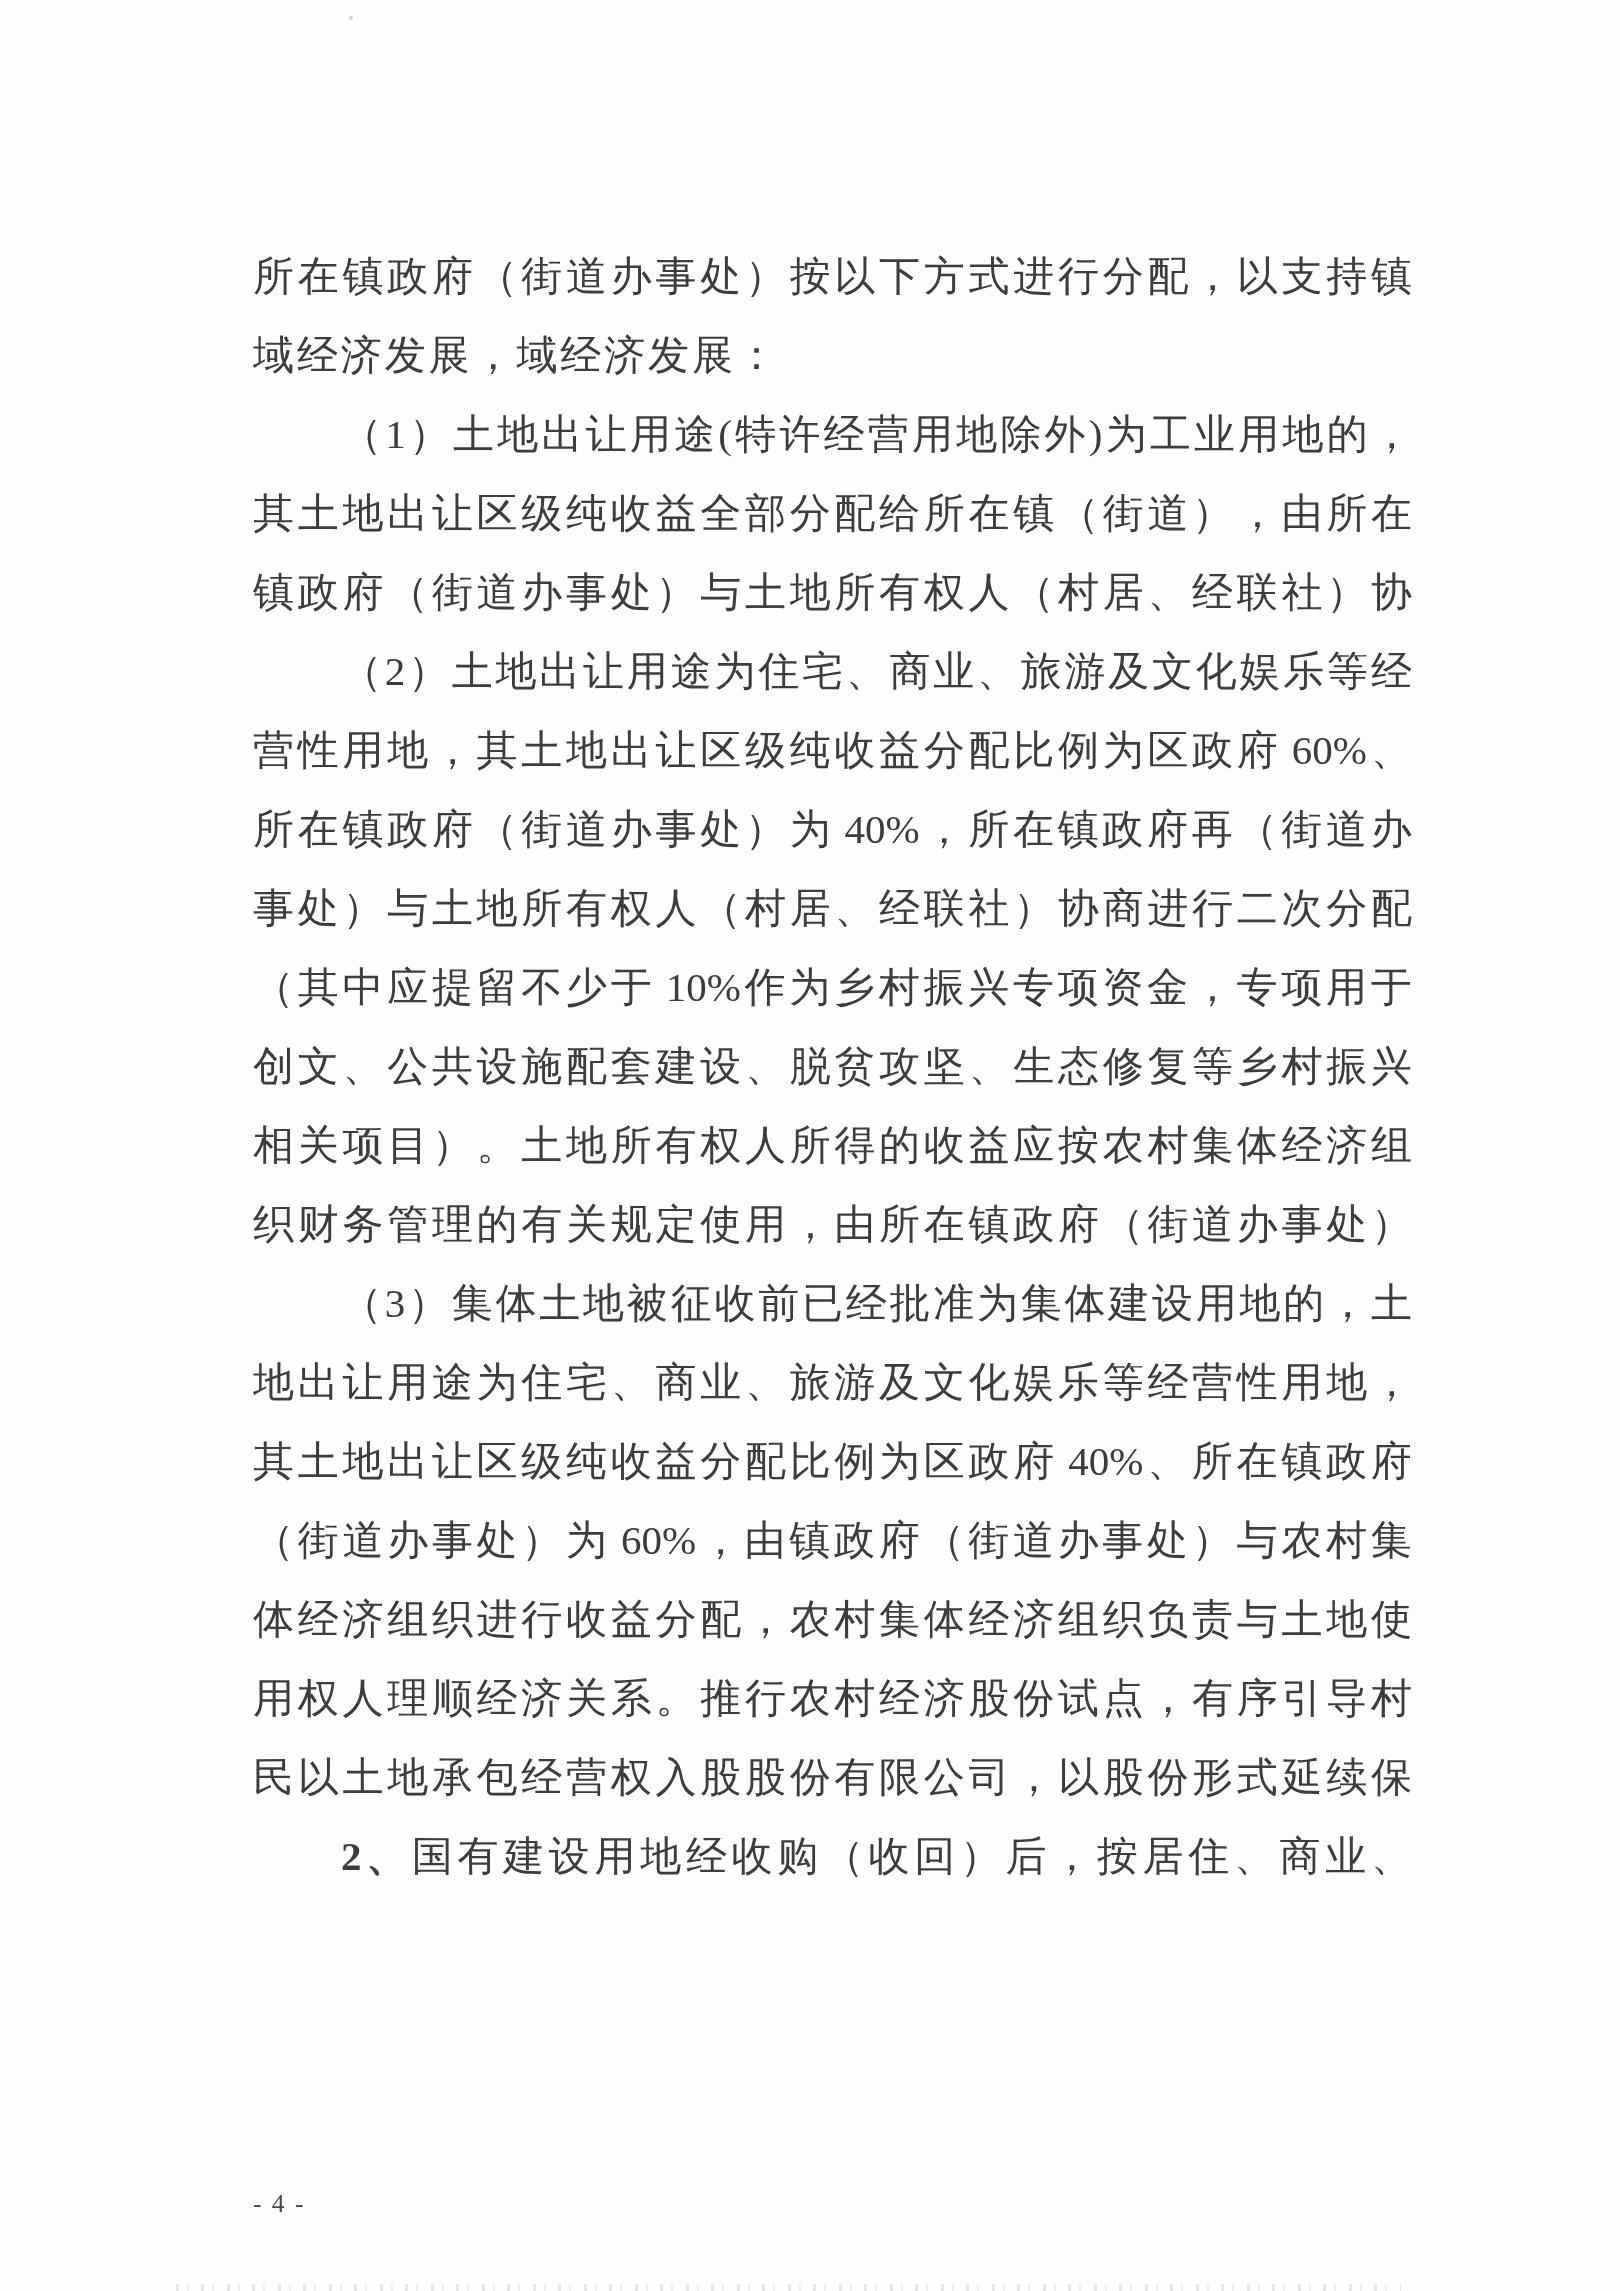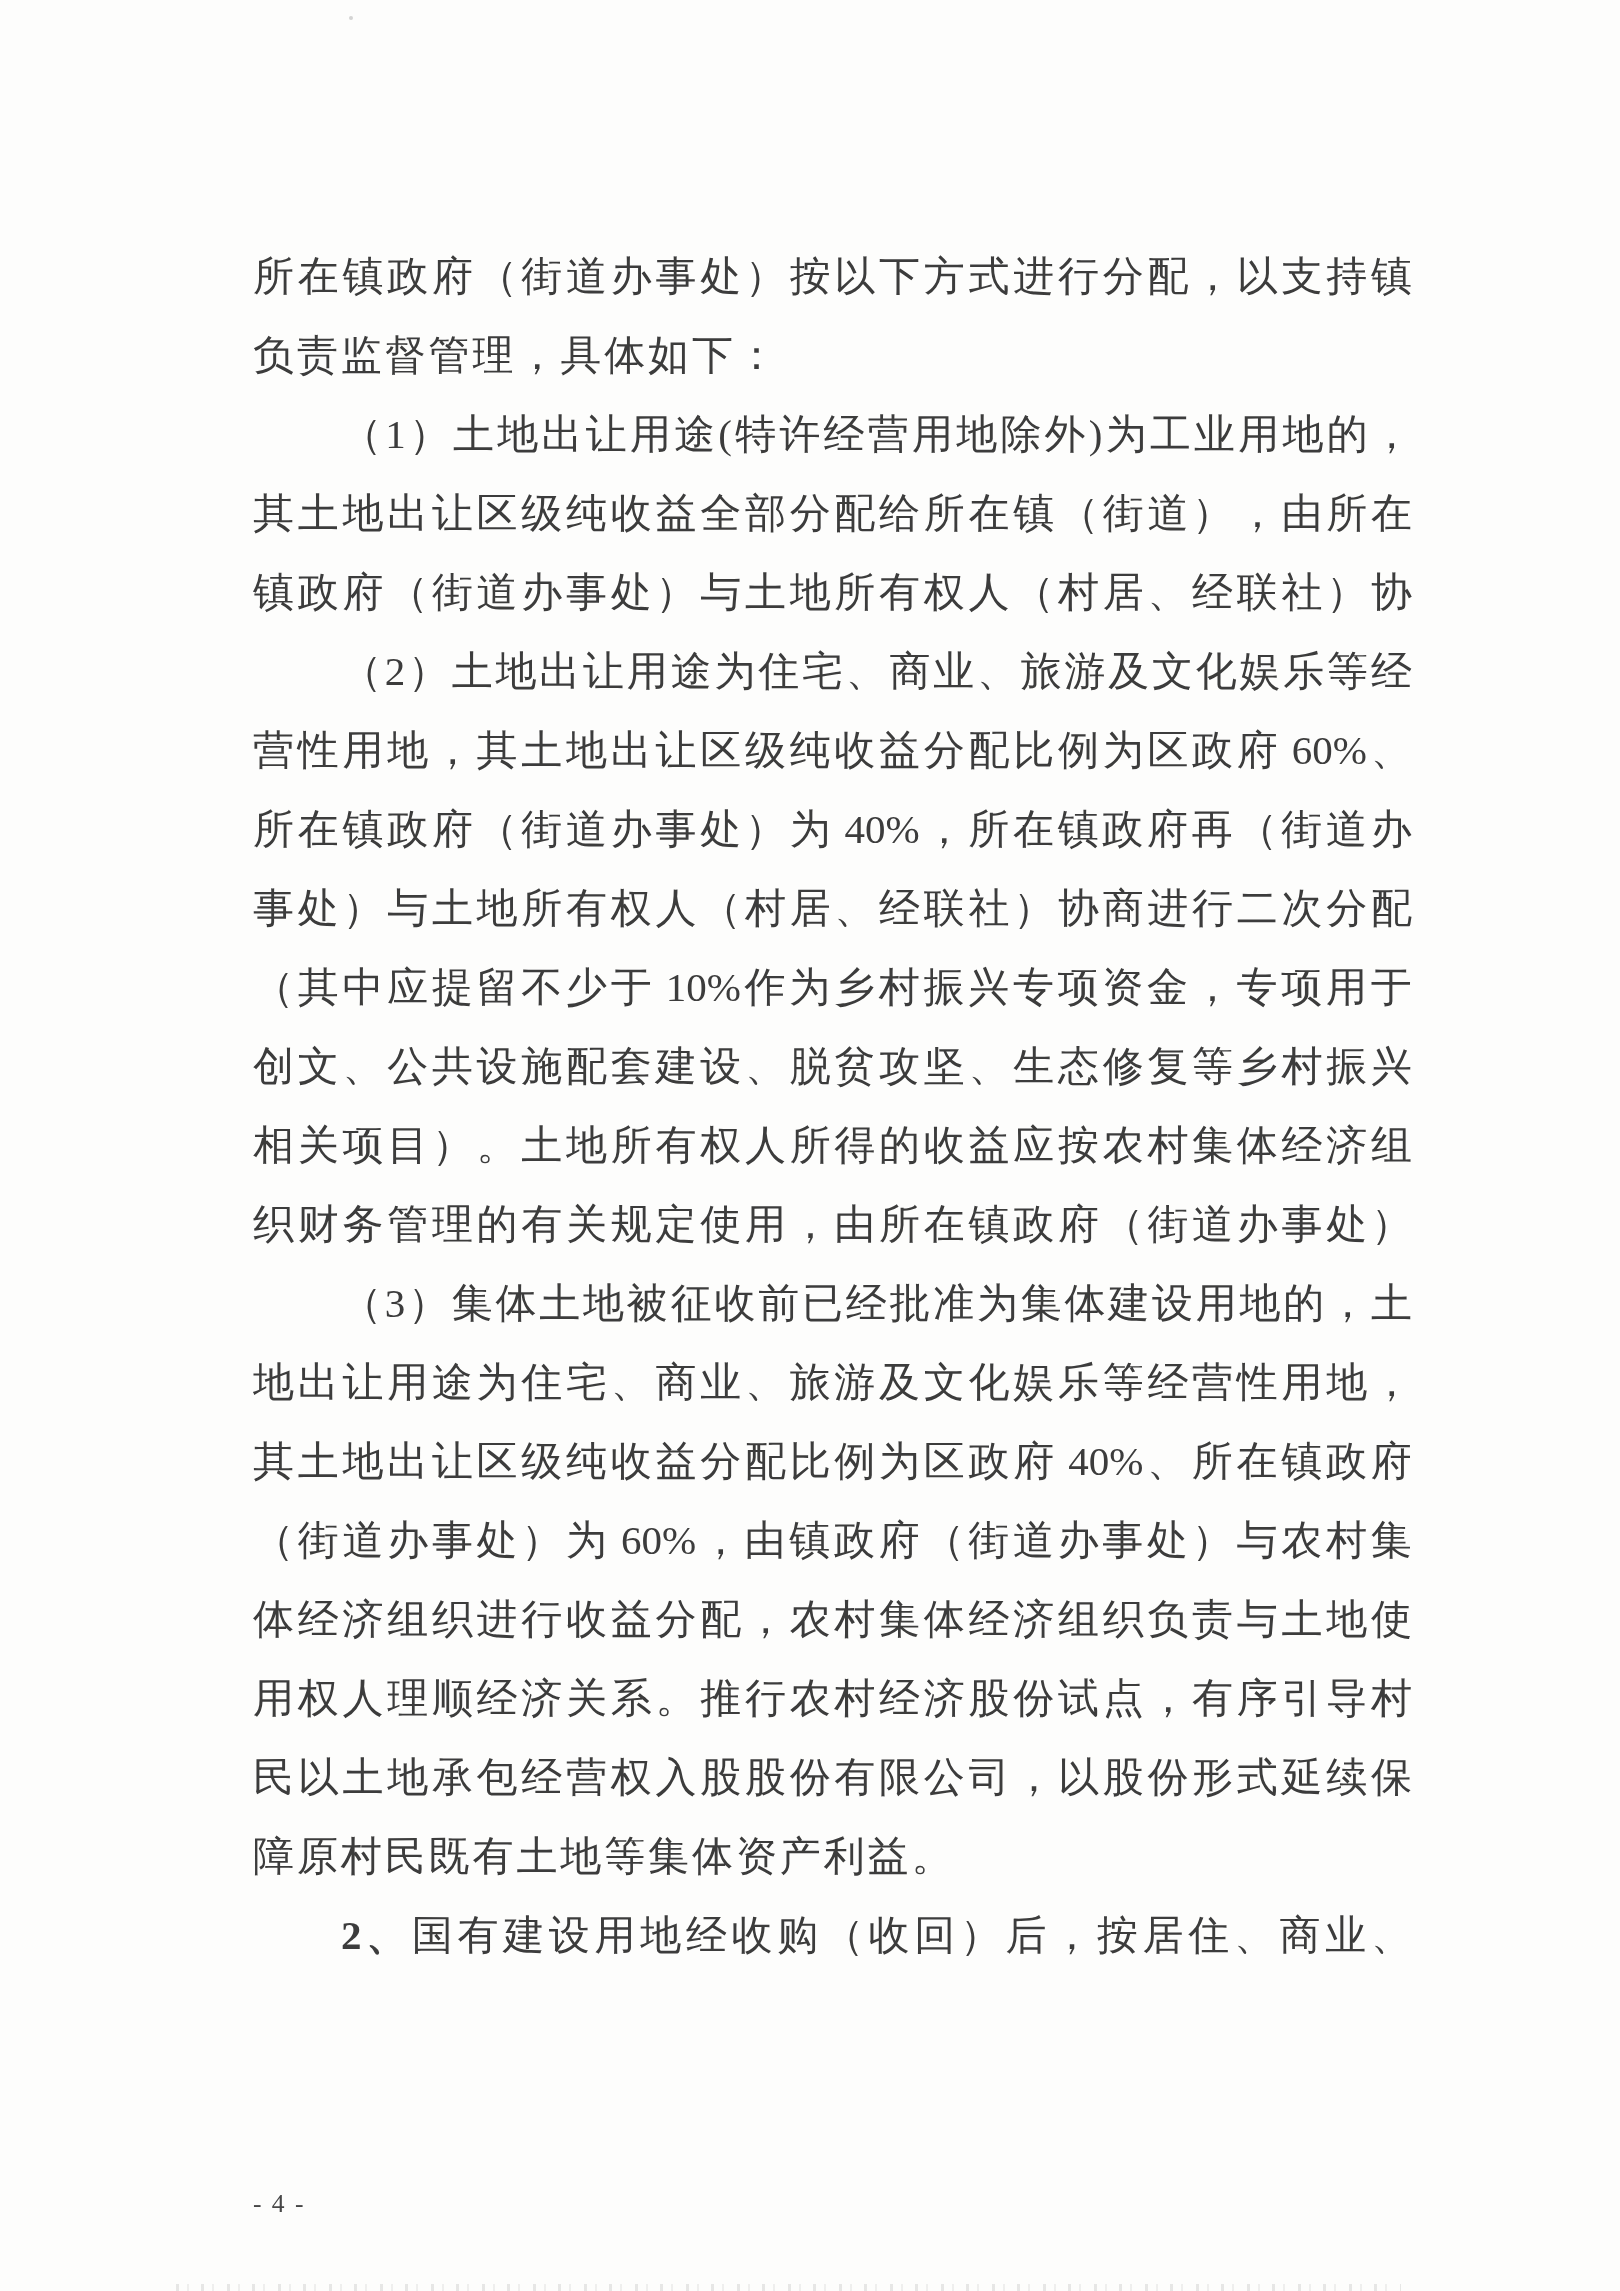--- a/index.html
+++ b/index.html
@@ -110,21 +110,21 @@
         <span>进</span>
         <span>行</span>
         <span>分</span>
         <span>配</span>
         <span>，</span>
         <span>以</span>
         <span>支</span>
         <span>持</span>
         <span>镇</span>
       </div>
-      <div class="line">负责监督管理，具体如下：</div>
+      <div class="line">域经济发展，域经济发展：</div>
       <div class="line justify indent">
         <span>（</span>
         <span>1</span>
         <span>）</span>
         <span>土</span>
         <span>地</span>
         <span>出</span>
         <span>让</span>
         <span>用</span>
         <span>途</span>
@@ -608,21 +608,20 @@
         <span>，</span>
         <span>以</span>
         <span>股</span>
         <span>份</span>
         <span>形</span>
         <span>式</span>
         <span>延</span>
         <span>续</span>
         <span>保</span>
       </div>
-      <div class="line">障原村民既有土地等集体资产利益。</div>
       <div class="line justify indent">
         <span class="bold-num">2</span>
         <span class="bold-num">、</span>
         <span>国</span>
         <span>有</span>
         <span>建</span>
         <span>设</span>
         <span>用</span>
         <span>地</span>
         <span>经</span>

